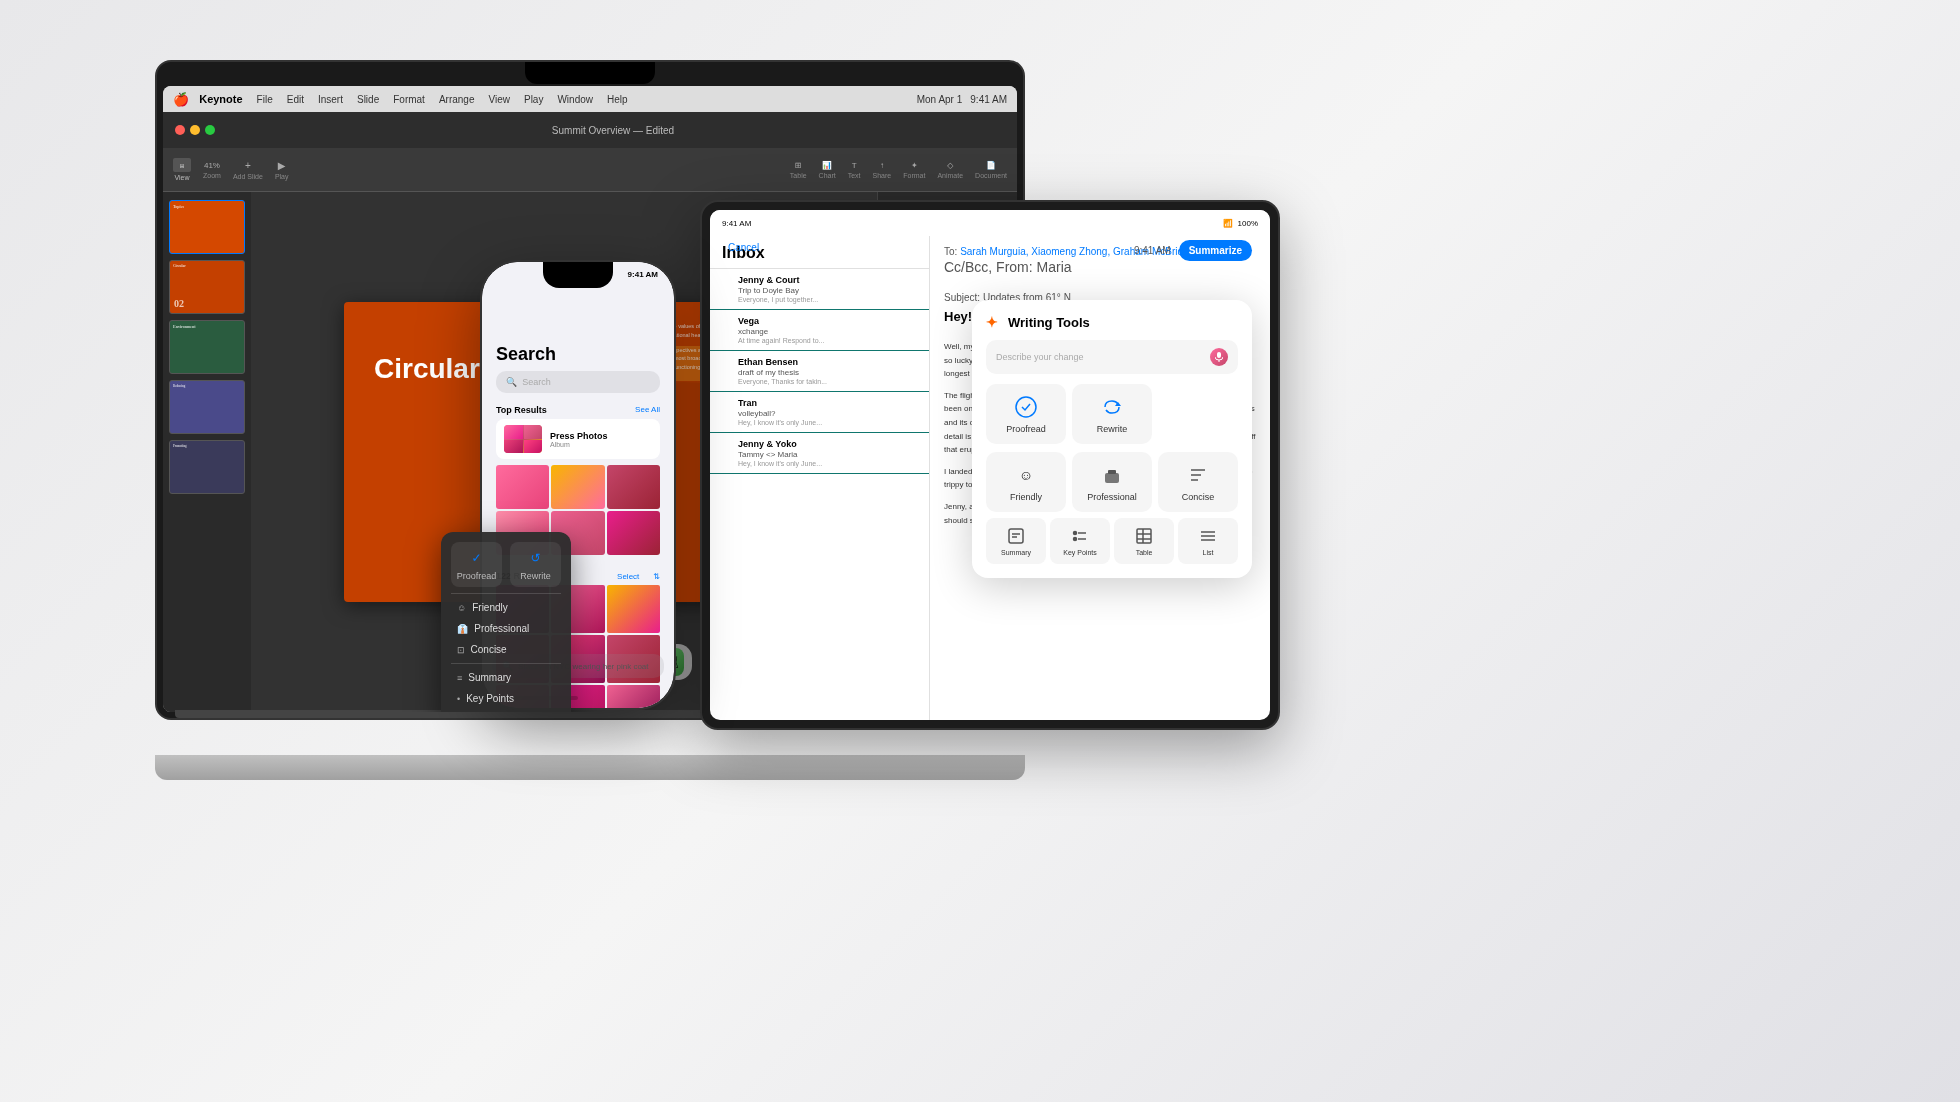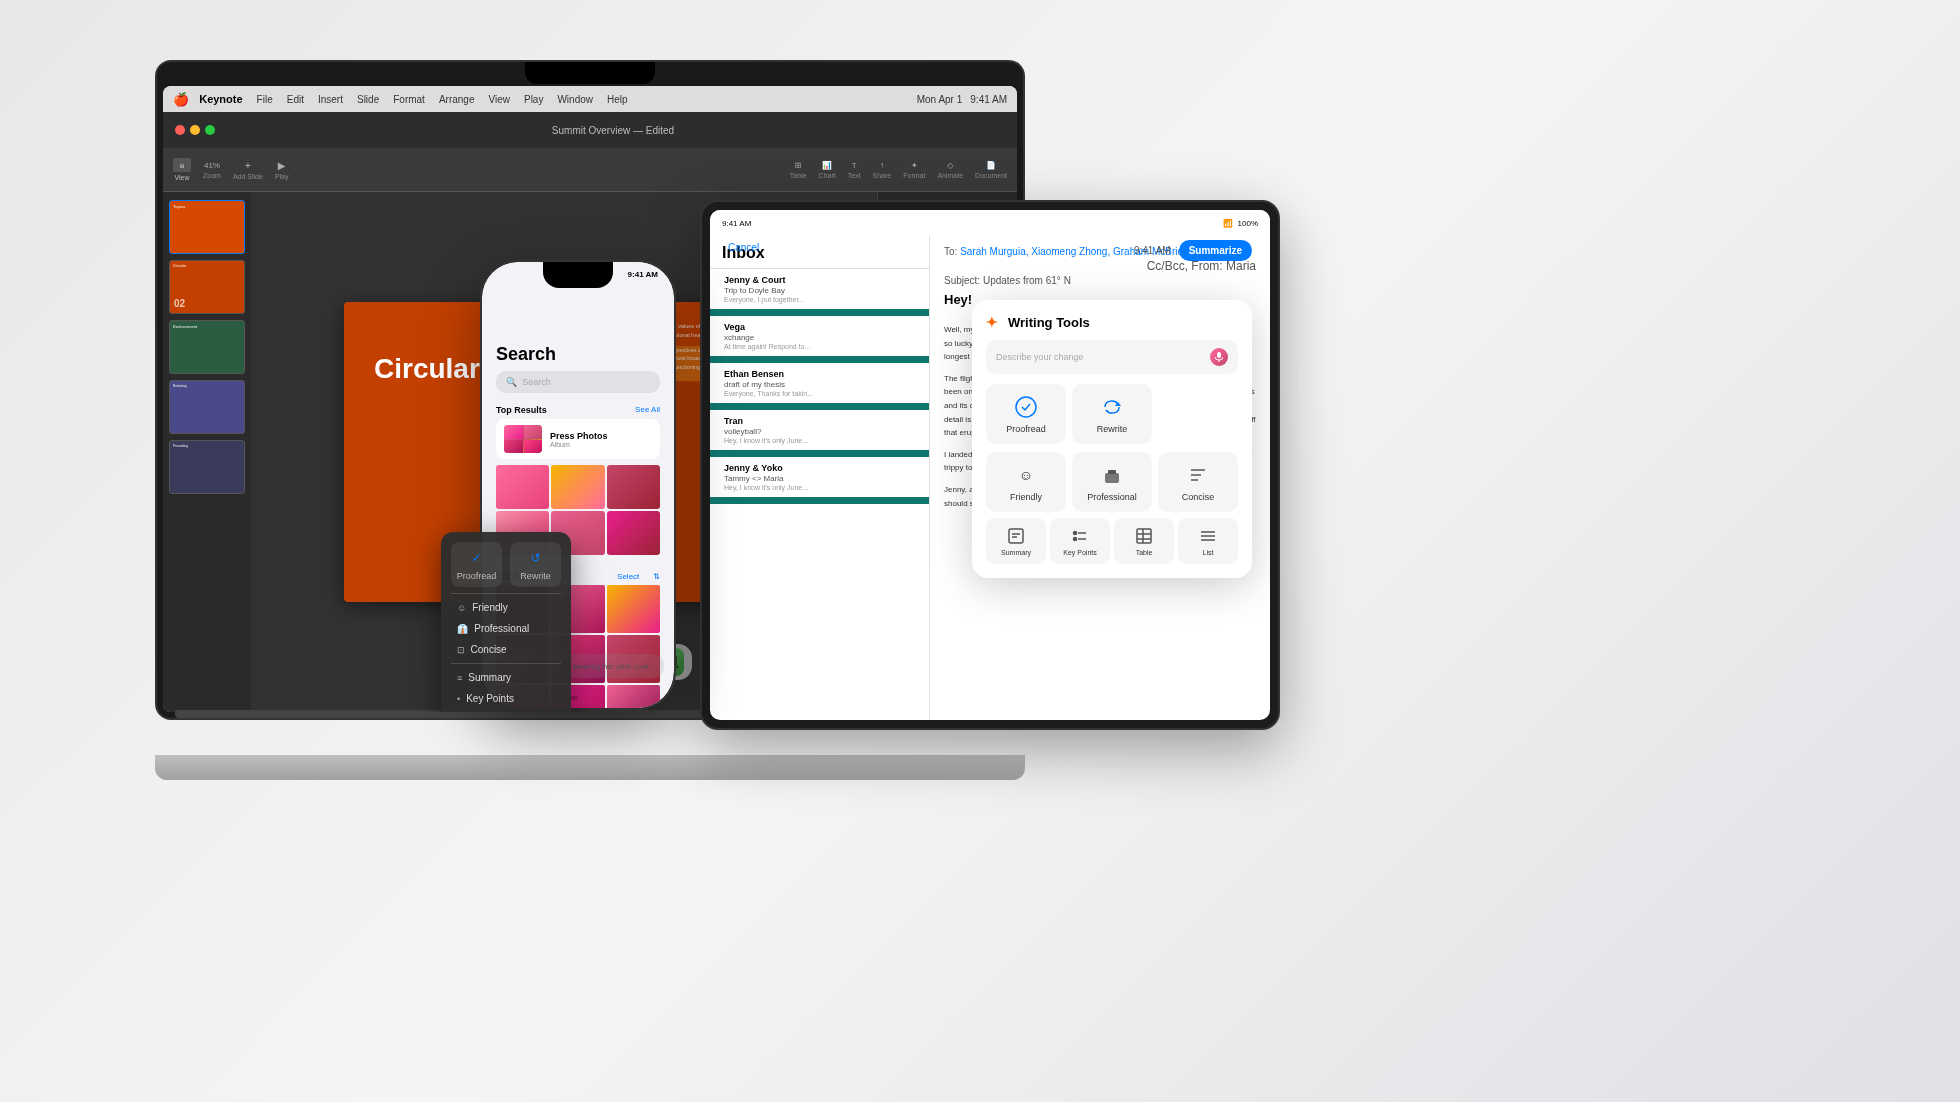--- a/index.html
+++ b/index.html
@@ -195,20 +195,21 @@
 
     
     .slide-panel {
       width: 88px;
       background: #2a2a2a;
       padding: 8px 6px;
       display: flex;
       flex-direction: column;
       gap: 6px;
       overflow-y: auto;
+      font-family: Liberation Serif, serif;
     }
 
     .slide-thumb {
       width: 76px;
       height: 54px;
       border-radius: 3px;
       overflow: hidden;
       border: 1px solid #555;
       cursor: pointer;
       flex-shrink: 0;
@@ -600,22 +601,22 @@
       justify-content: space-between;
       font-size: 8px;
       color: #000;
       font-weight: 500;
     }
 
     .ipad-left-status { display: flex; gap: 4px; align-items: center; }
     .ipad-right-status { display: flex; gap: 4px; align-items: center; }
 
     .mail-list-item {
-      padding: 6px 14px;
-      border-bottom: 7px solid #0f766e;
+      padding: 6px 28px;
+      border-bottom: 1px solid #0f766e;
       cursor: pointer;
     }
 
     .mail-item-sender {
       font-size: 9px;
       font-weight: 600;
       color: #000;
       margin-bottom: 1px;
     }
 
@@ -1216,21 +1217,21 @@
               <div class="mail-item-preview">Hey, I know it's only June...</div>
             </div>
           </div>
 
           <div class="mail-overlay-content">
 
             <div style="margin-bottom:8px;">
               <div style="font-size:10px;color:#555;margin-bottom:2px;">
                 To: <span style="color:#007aff;">Sarah Murguia, Xiaomeng Zhong, Graham McBride</span>
               </div>
-              <div style="font-size:12px;color:#555;margin-bottom:2px;text-align:right;">
+              <div style="font-size:14px;color:#555;margin-bottom:17px;">
                 Cc/Bcc, From: <span>Maria</span>
               </div>
               <div style="font-size:10px;color:#555;margin-bottom:6px;">
                 Subject: <span>Updates from 61° N</span>
               </div>
               <div style="font-size:13px;font-weight:700;margin-bottom:16px;">Hey!</div>
             </div>
             <div style="font-size:8px;color:#333;line-height:1.7;">
               <p style="margin-bottom:8px;">Well, my first week in Anchorage is in the books. It's a huge change of pace, but I feel so lucky to have landed here. Everyone, I put together a short recap — this was the longest week of my life, in the best way.</p>
               <p style="margin-bottom:8px;">The flight up from Seattle was great for catching up on some of the flight reading. I've been on a historic kick — just finished a pretty solid book about the eruption of Vesuvius and its destruction of Herculaneum and Pompeii. It's a little dry at points but the level of detail is fascinating; tephra, which is what we call most volcanic rock, especially the stuff that erupts. Let me know if you find a way back in time...</p>

